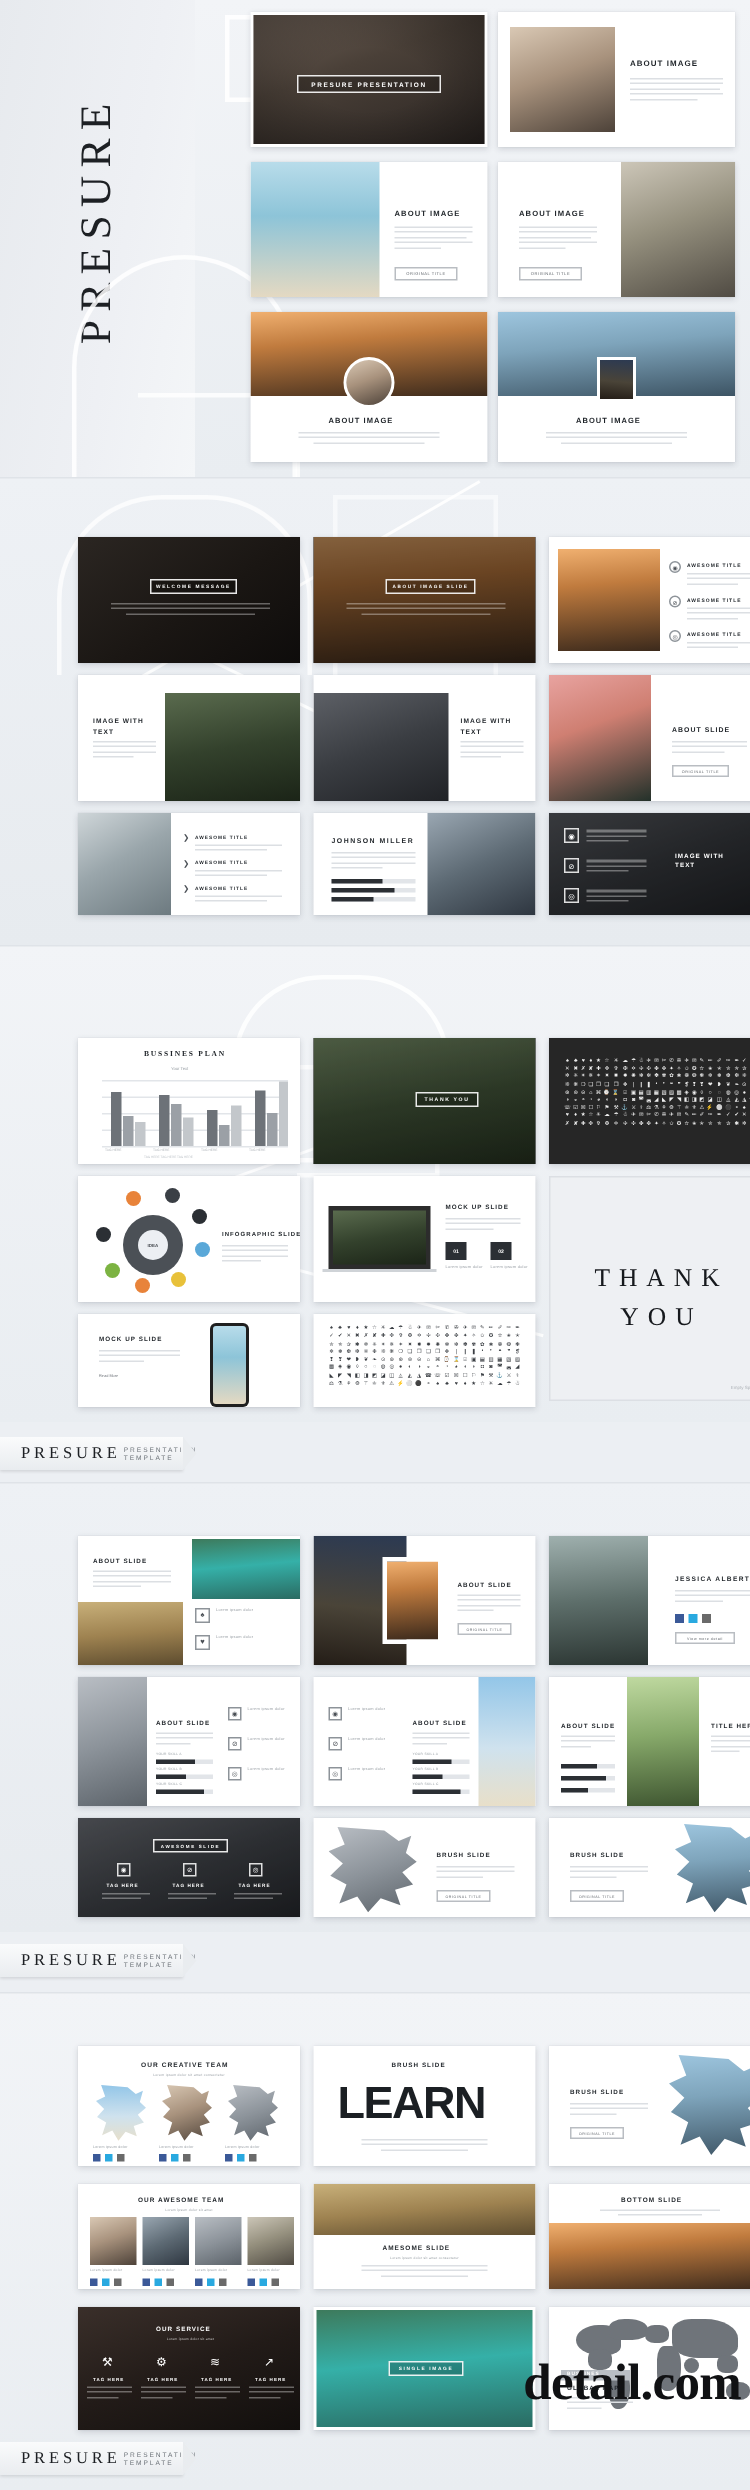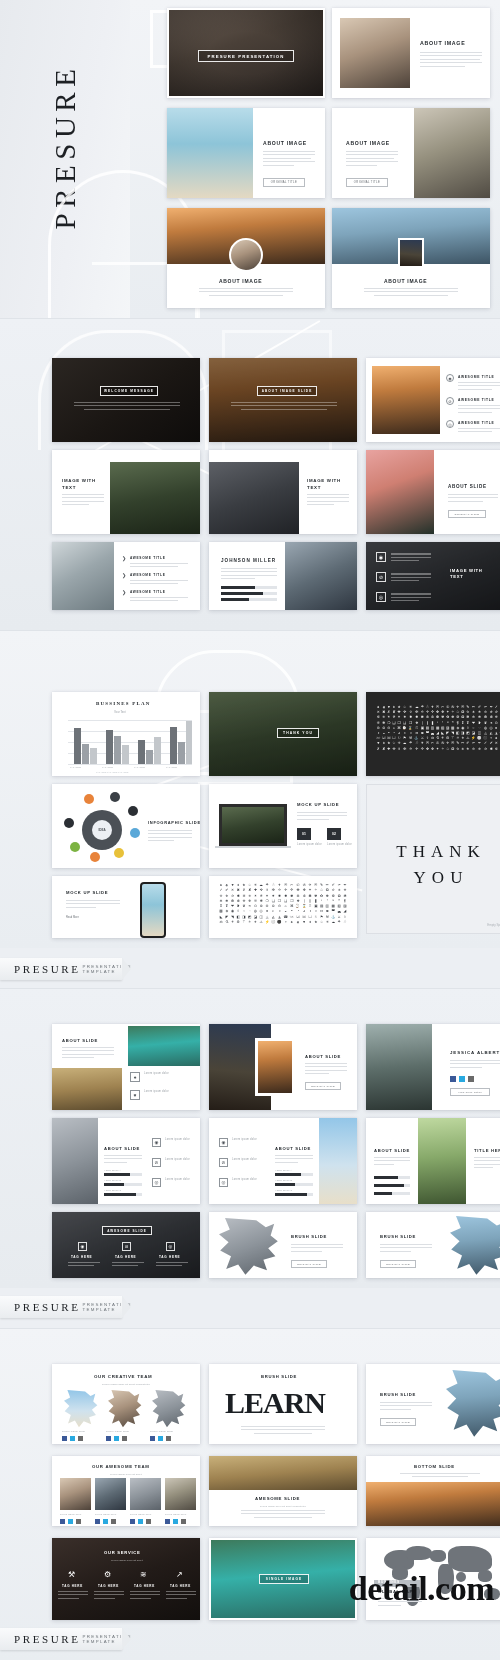--- a/index.html
+++ b/index.html
@@ -190,21 +190,21 @@
   .igrid { position:absolute; display:grid; }
   .igc { color:rgba(255,255,255,0.92); font-size:3.6px; text-align:center; line-height:1; }
   .igc.dk { color:#3a3e43; }
 
   
   .brush {
     position:absolute;
     clip-path:polygon(10% 0%,62% 4%,78% 16%,92% 10%,86% 30%,98% 40%,82% 52%,94% 66%,74% 72%,80% 90%,58% 82%,44% 98%,32% 80%,12% 88%,20% 66%,2% 56%,16% 42%,0% 28%,18% 20%);
   }
   .brush-txt {
-    position:absolute; font-family:Liberation Serif, serif;
+    position:absolute; font-family:Liberation Sans, sans-serif;
     font-weight:bold; color:#1b1f23;
   }
 
   
   .gfx {
     position:absolute; right:6px; bottom:52px;
     font-family:"Liberation Serif", serif;
     font-weight:bold; font-size:34px; color:#101113;
     letter-spacing:-0.5px;
   }

